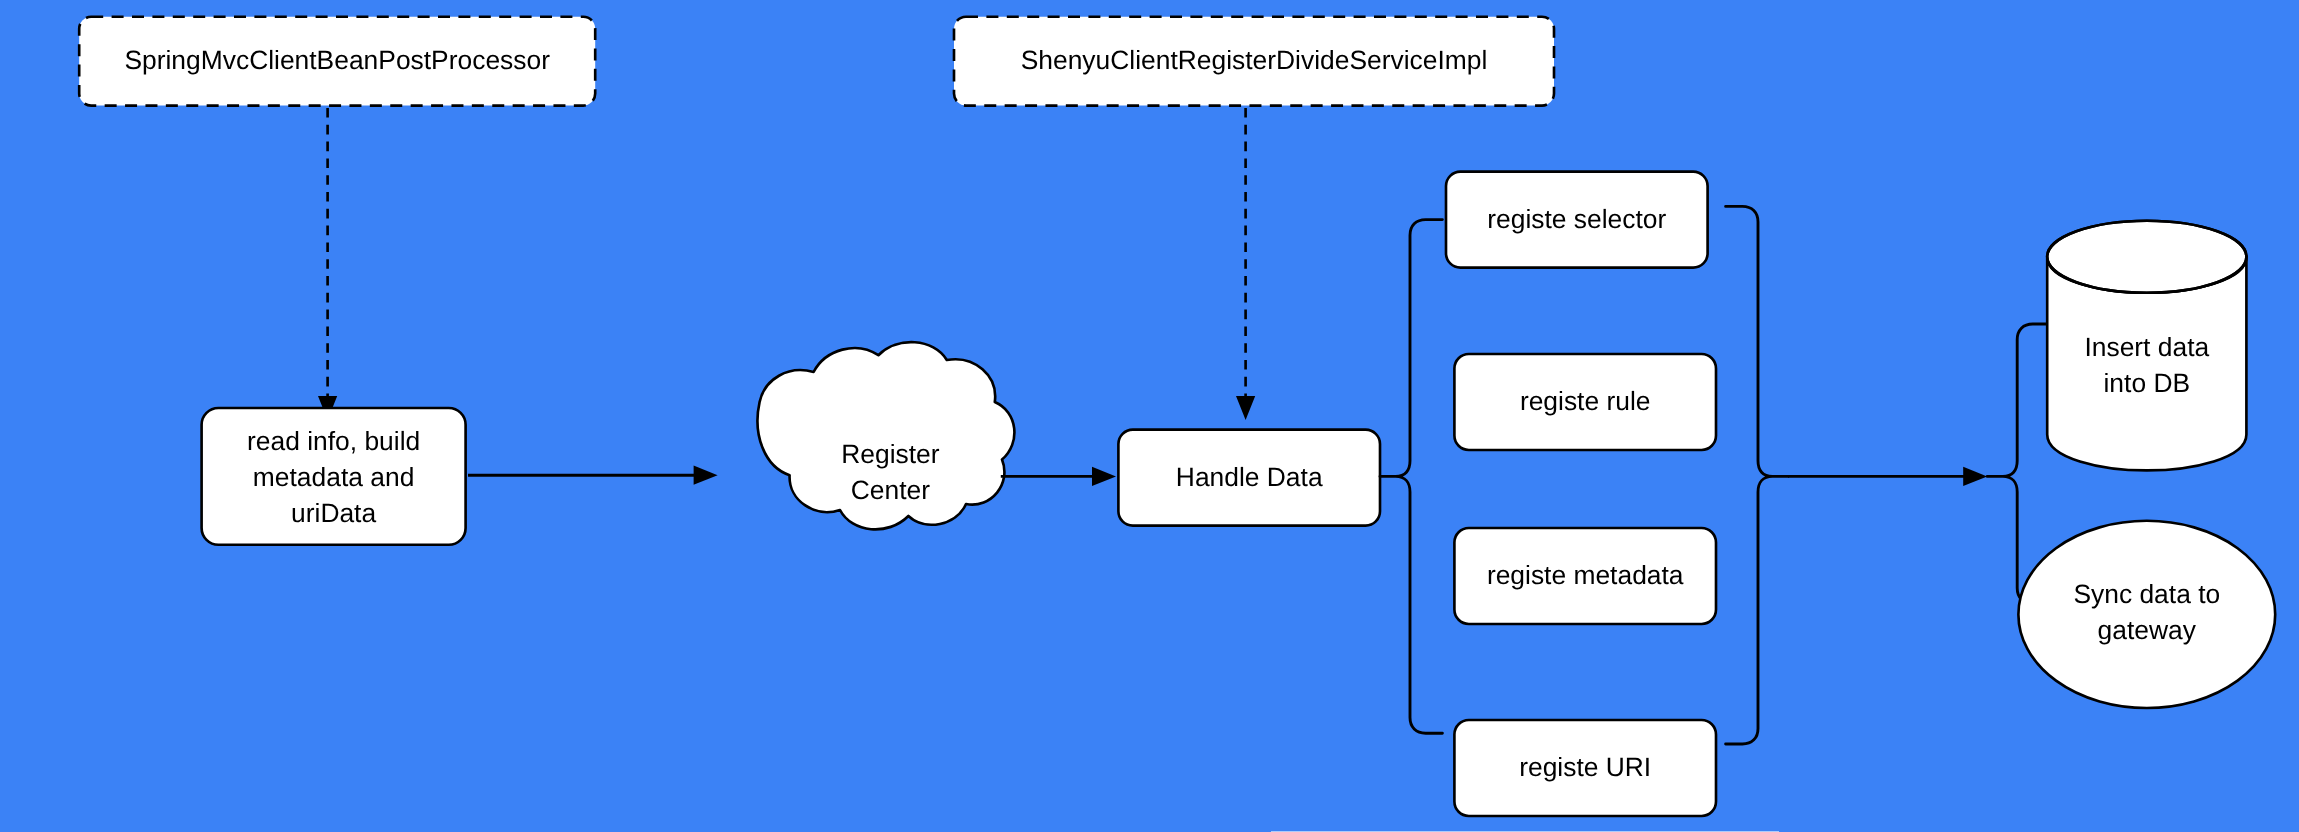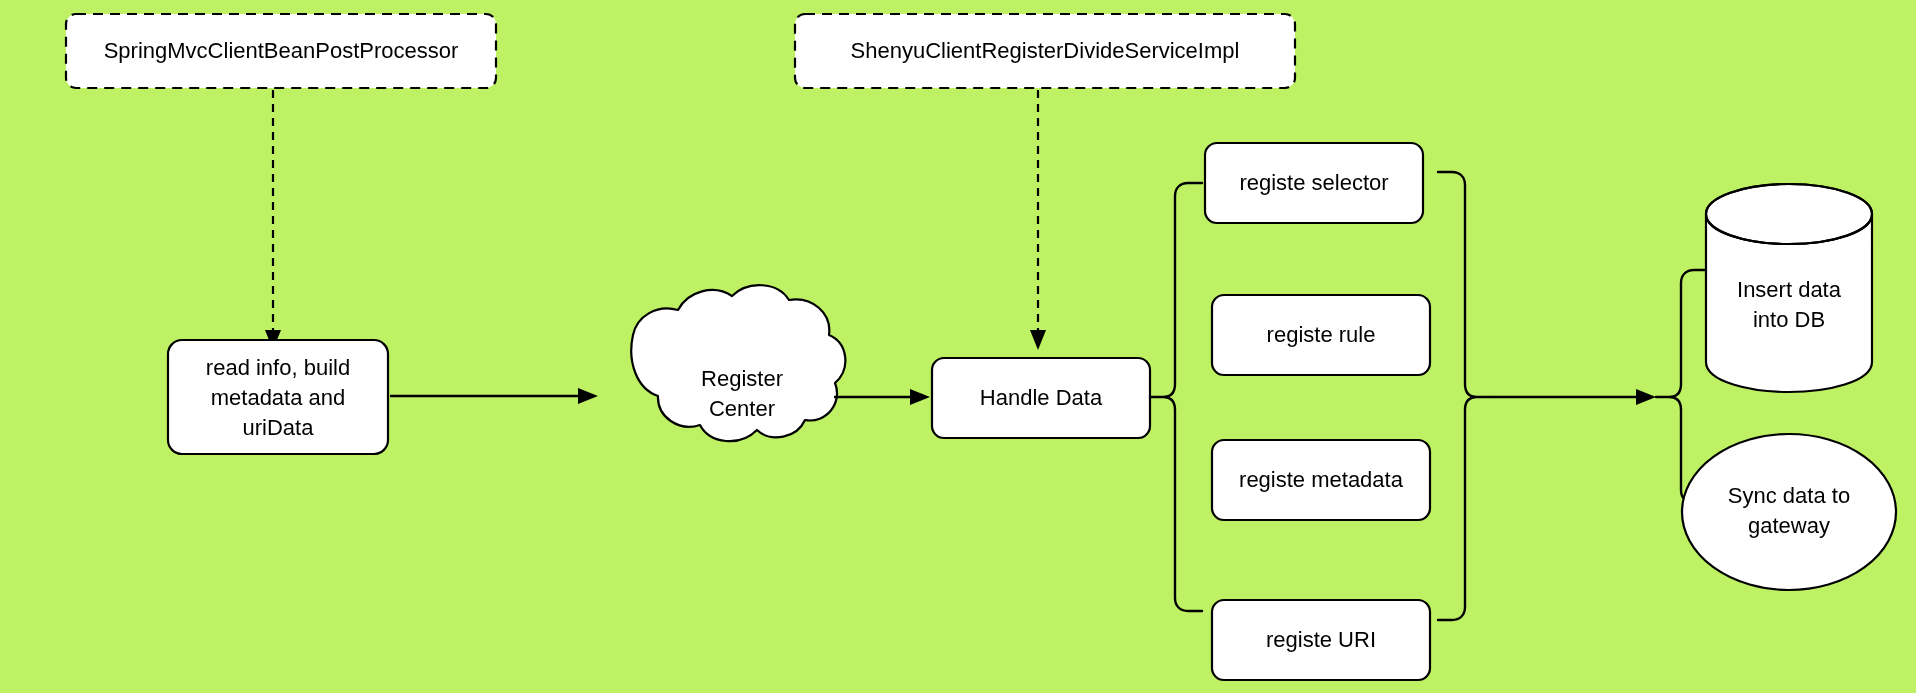--- a/index.html
+++ b/index.html
@@ -7,21 +7,21 @@
     padding: 0;
     background: #ffffff;
   }
   body {
     font-family: "Liberation Sans", sans-serif;
   }
   #diagram-root {
     position: relative;
     width: 1916px;
     height: 693px;
-    background: #bef264;
+    background: #3b82f6;
     overflow: hidden;
   }
   svg#flow {
     display: block;
     width: 1916px;
     height: 693px;
   }
   .stroke {
     stroke: #000000;
     fill: none;

